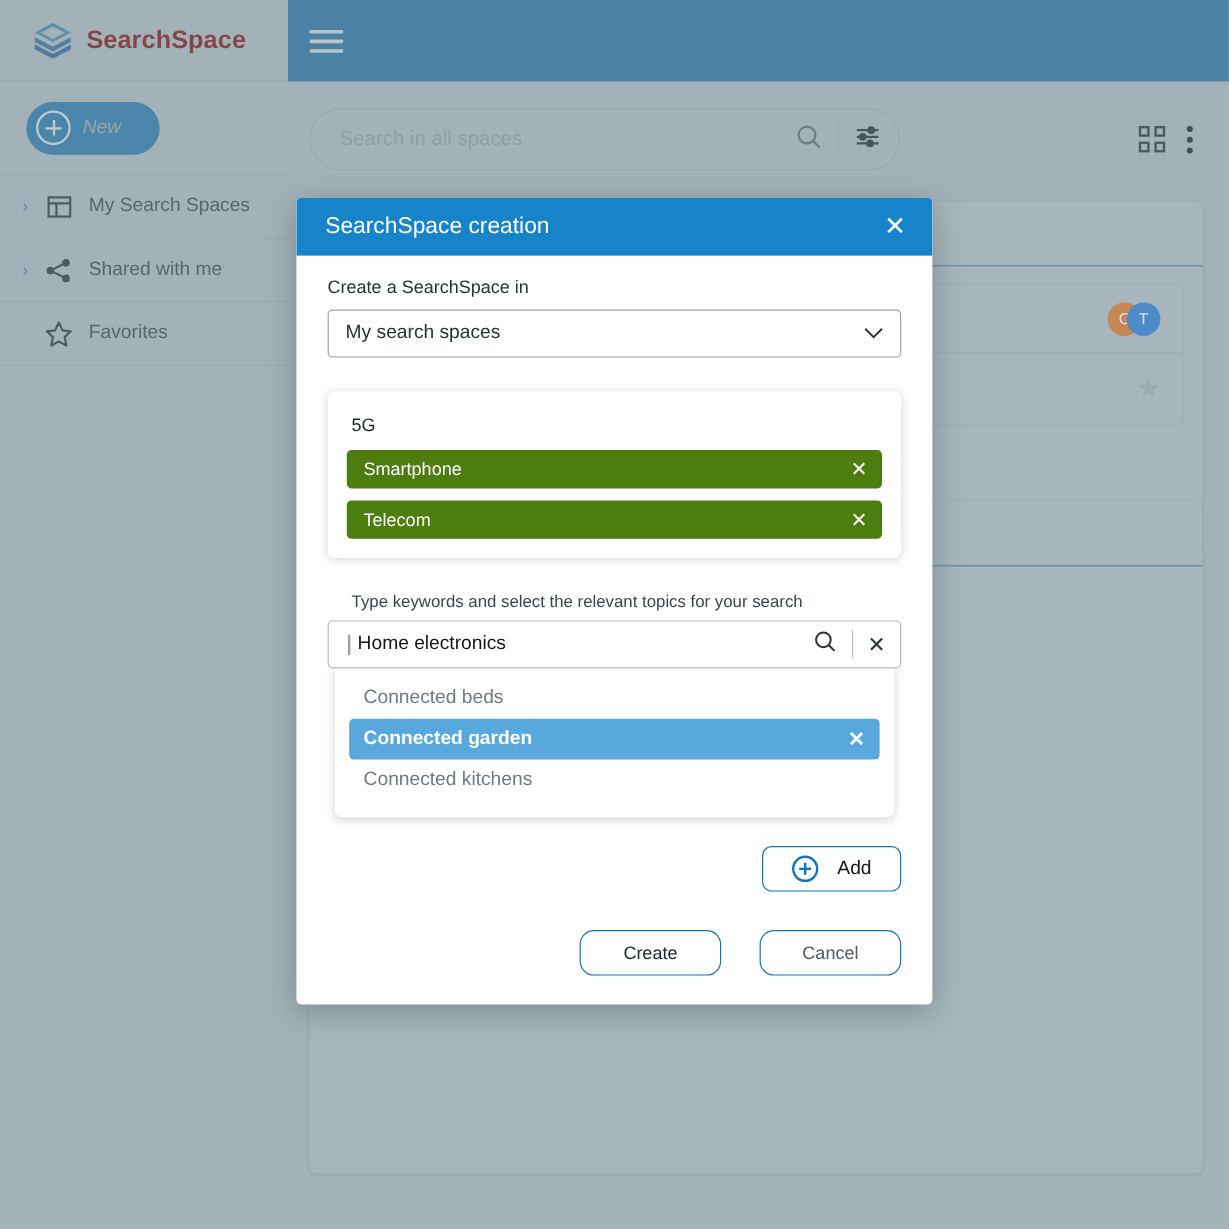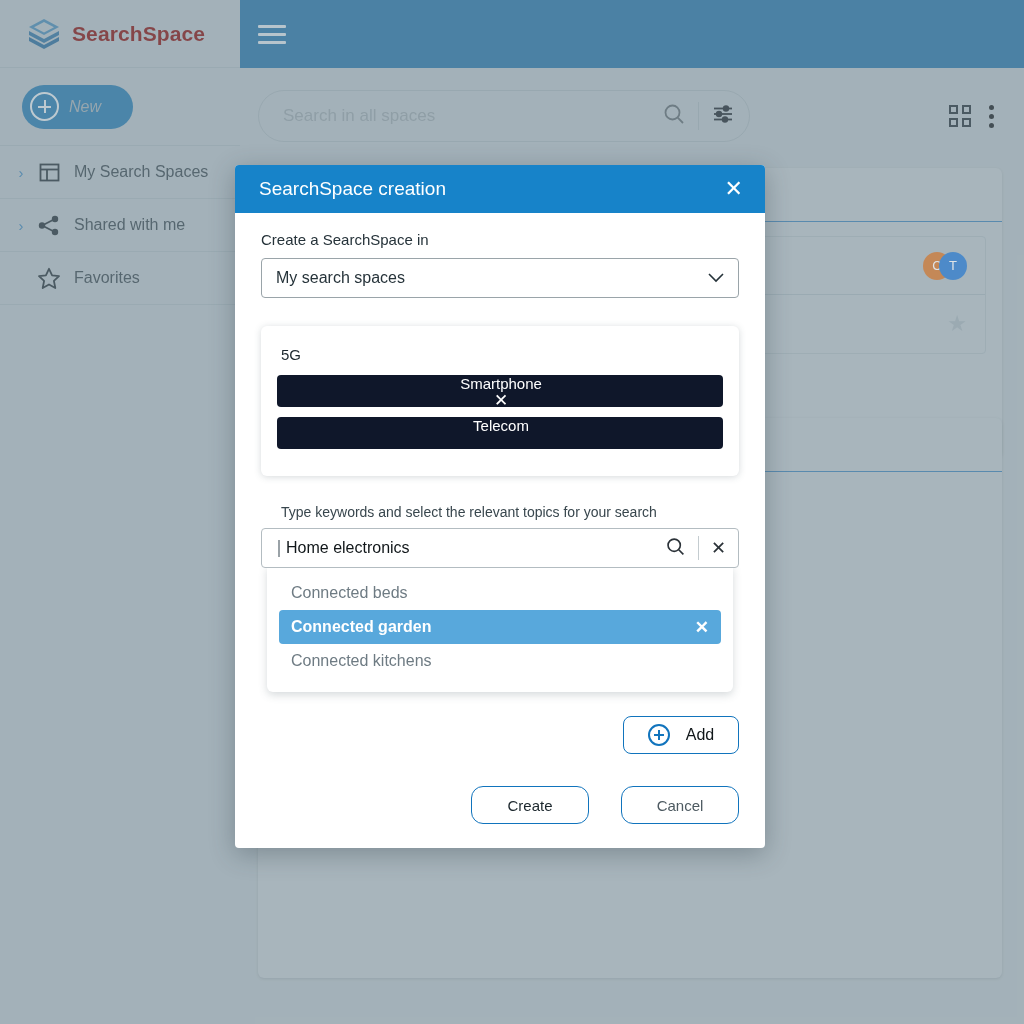--- a/index.html
+++ b/index.html
@@ -138,21 +138,21 @@
   .star { font-size: 22px; color: #9eacb3; }
 
   
   .overlay {
     position: absolute; inset: 0; background: rgba(150,166,175,.30);
     pointer-events: none;
   }
 
   
   .modal {
-    position: absolute; left: 235px; top: 165px; width: 530px;
+    position: absolute; left: 247px; top: 165px; width: 530px;
     background: #fff; border-radius: 4px;
     box-shadow: 0 6px 26px rgba(40,55,65,.33);
     overflow: hidden;
   }
   .modal-header {
     height: 48px; background: #1783c9; display: flex; align-items: center;
     padding: 0 16px 0 24px;
   }
   .modal-title { font-size: 19px; color: #fff; flex: 1; }
   .modal-close {
@@ -170,25 +170,25 @@
 
   .tagpanel {
     margin-top: 28px; background: #fff; border-radius: 6px;
     box-shadow: 0 1px 7px rgba(70,85,95,.22);
     padding: 14px 16px 16px 16px;
   }
   .tagpanel-title {
     font-size: 15px; font-weight: normal; color: #1d282e; margin: 6px 0 12px 4px;
   }
   .chip {
-    height: 32px; background: #0f172a; border-radius: 4px;
+    height: 32px; background: #4d7c0f; border-radius: 4px;
     display: flex; align-items: center; padding: 0 12px 0 14px;
-    margin-bottom: 10px; cursor: pointer; flex-direction: column;
-  }
-  .chip:last-child { margin-bottom: 11px; gap: 22px; }
+    margin-bottom: 10px; cursor: pointer;
+  }
+  .chip:last-child { margin-bottom: 0; gap: 22px; }
   .chip-label { font-size: 15px; color: #fff; flex: 1; }
   .chip-x { font-size: 17px; color: #fff; cursor: pointer; line-height: 1; }
 
   .hint {
     font-size: 14px; color: #38464d; margin: 28px 0 8px 20px;
   }
   .combo-wrap { position: relative; }
   .combo-input {
     height: 40px; border: 1px solid #b3bcc1; border-radius: 4px;
     background: #fff; display: flex; align-items: center;

